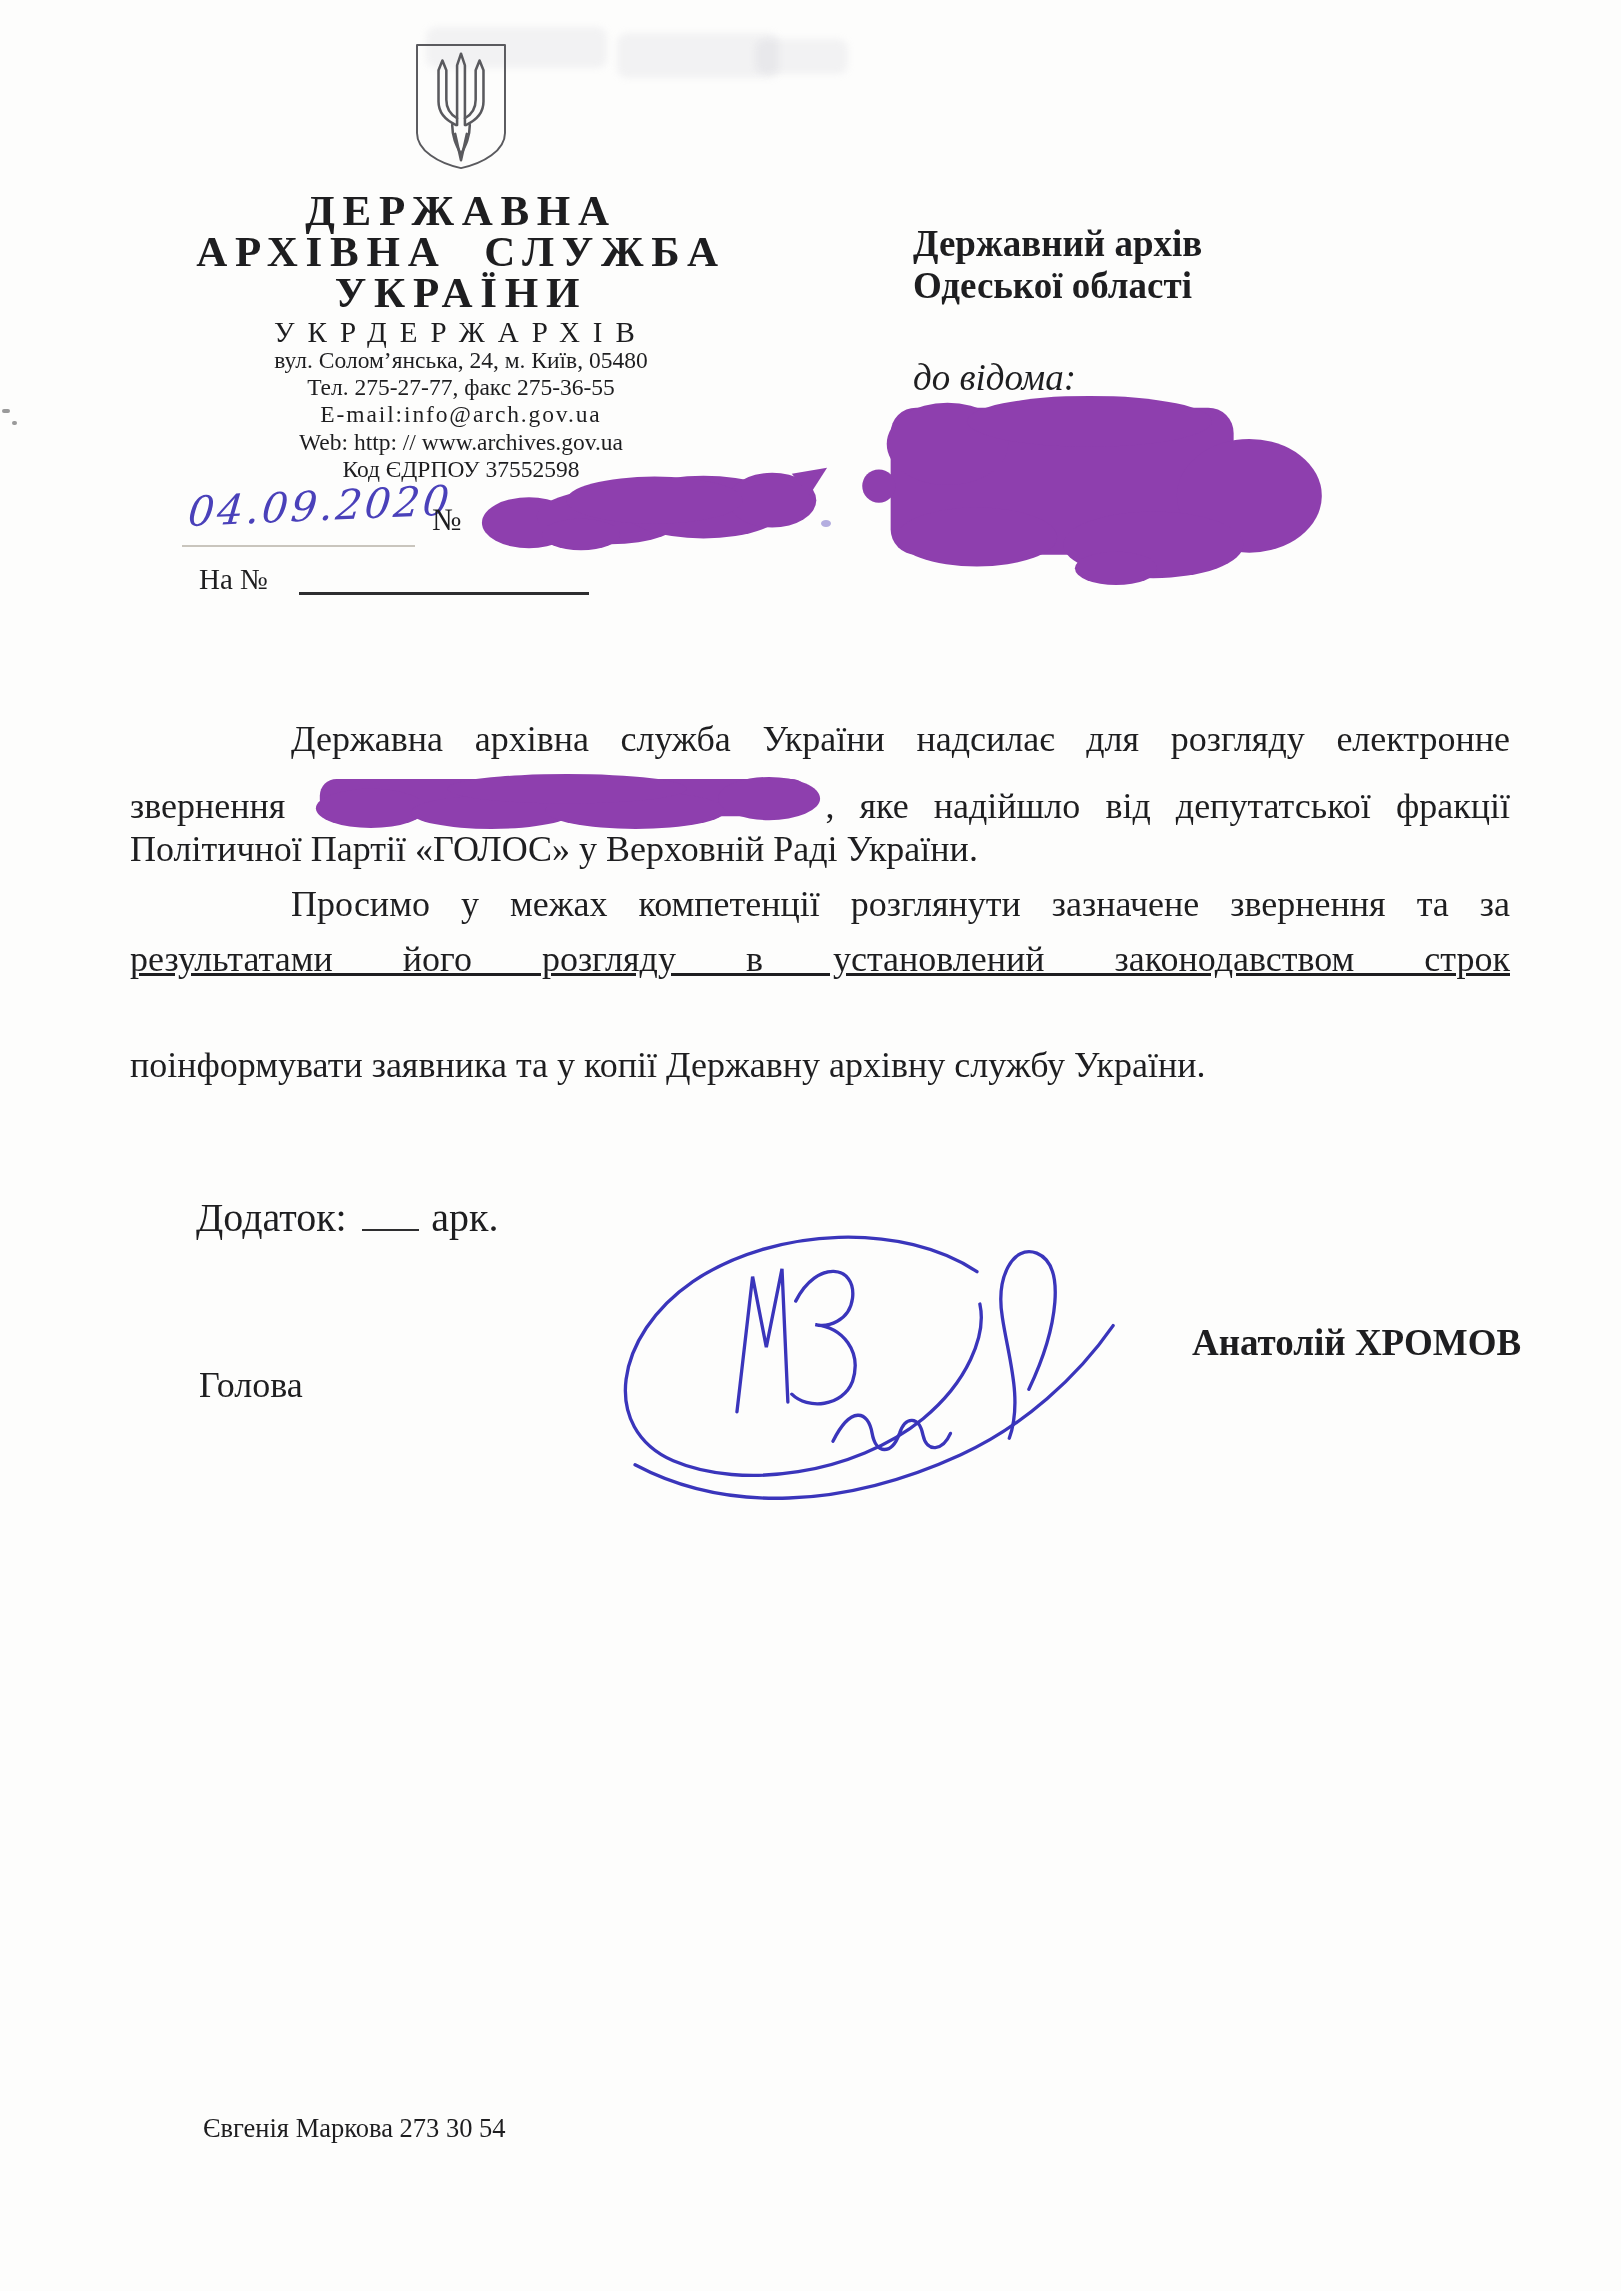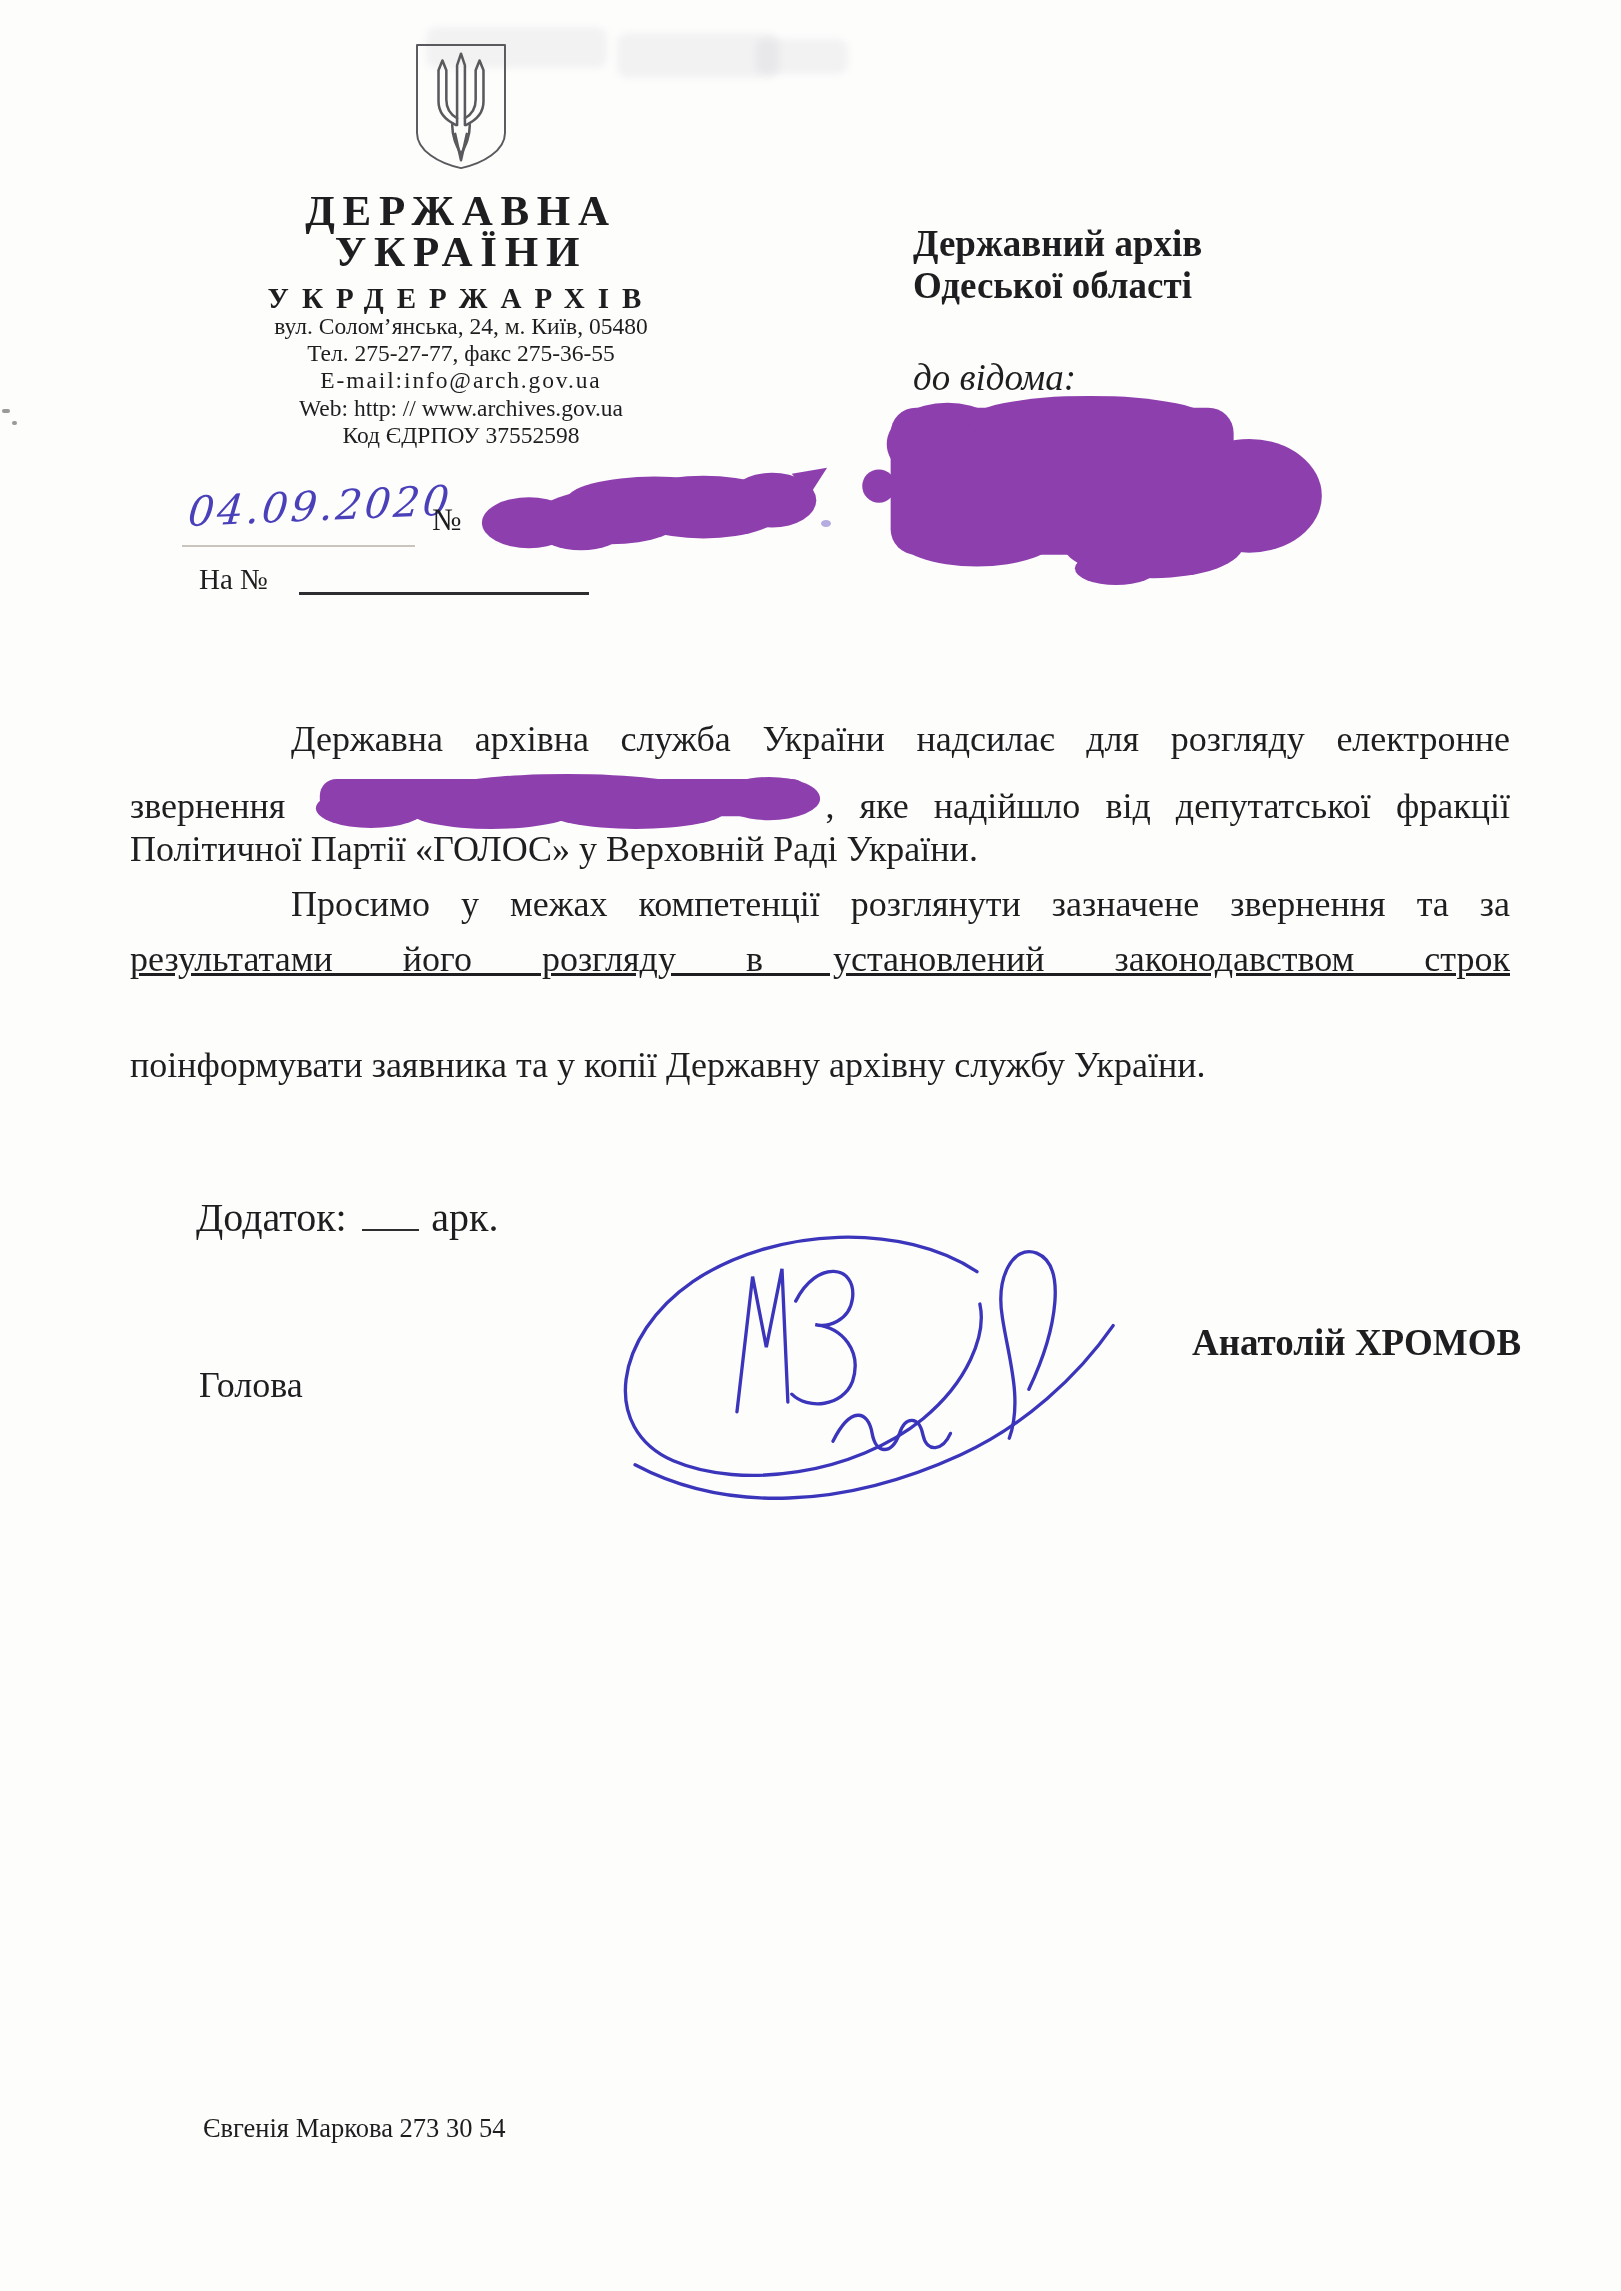--- a/index.html
+++ b/index.html
@@ -11,21 +11,21 @@
     overflow:hidden;
     font-family:"Liberation Serif", serif;
     color:#1e1e20;
   }
   
   .letterhead{position:absolute;left:118px;top:41px;width:686px;text-align:center;}
   .emblem{display:block;margin:0 auto 17.6px auto;}
   .org-l1{font-weight:bold;font-size:43px;letter-spacing:0.18em;line-height:41px;white-space:nowrap;}
   .org-l2{font-weight:bold;font-size:43px;letter-spacing:0.18em;word-spacing:0.45em;line-height:41px;white-space:nowrap;}
   .org-l3{font-weight:bold;font-size:43px;letter-spacing:0.18em;line-height:41px;white-space:nowrap;}
-  .org-short{font-weight:bold;font-size:29px;letter-spacing:0.45em;margin-top:12px;line-height:29px;white-space:nowrap;}
+  .org-short{font-weight:normal;font-size:29px;letter-spacing:0.45em;margin-top:5px;line-height:29px;white-space:nowrap;}
   .addr{font-size:23.5px;line-height:27.4px;white-space:nowrap;}
   .addr.mail{letter-spacing:0.08em;}
   
   .recipient{position:absolute;left:913px;top:223px;}
   .rec-line{font-weight:bold;font-size:37px;line-height:42px;white-space:nowrap;}
   .rec-note{font-style:italic;font-size:37px;margin-top:49px;white-space:nowrap;}
   
   .hand-date{
     position:absolute;left:186px;top:488px;
     font-family:"DejaVu Serif", serif;font-style:italic;
@@ -80,20 +80,21 @@
       <g fill="none" stroke-width="2.6" stroke-linejoin="round" stroke-linecap="round" stroke="#5a5a5e">
         <path d="M4,4 H94 V94 C94,112 72,125 49,130 C26,125 4,112 4,94 Z" stroke-width="2"></path>
         <path d="M49,13 L45,25 V86 M49,13 L53,25 V86"></path>
         <path d="M30,20 L26,30 V62 C26,74 33,81 44,86 M30,20 L34,30 V60 C34,70 38,75 45,79"></path>
         <path d="M68,20 L72,30 V62 C72,74 65,81 54,86 M68,20 L64,30 V60 C64,70 60,75 53,79"></path>
         <path d="M40,86 C40,98 44,106 49,116 C54,106 58,98 58,86"></path>
         <path d="M43,95 L49,122 L55,95"></path>
       </g>
     </svg>
     <div class="org-l1">ДЕРЖАВНА</div>
+    <div class="org-l2">АРХІВНА СЛУЖБА</div>
     <div class="org-l3">УКРАЇНИ</div>
     <div class="org-short">УКРДЕРЖАРХІВ</div>
     <div class="addr">вул. Солом’янська, 24,  м. Київ, 05480</div>
     <div class="addr">Тел. 275-27-77, факс 275-36-55</div>
     <div class="addr mail">E-mail:info@arch.gov.ua</div>
     <div class="addr">Web: http: // www.archives.gov.ua</div>
     <div class="addr">Код ЄДРПОУ 37552598</div>
   </div>
 
   <div class="recipient">

